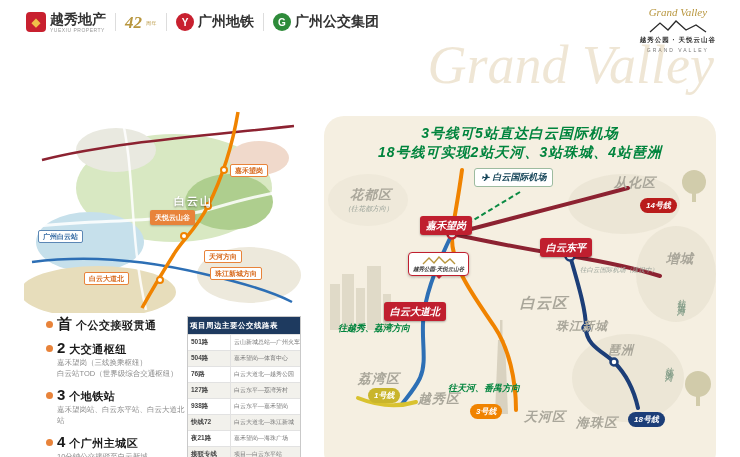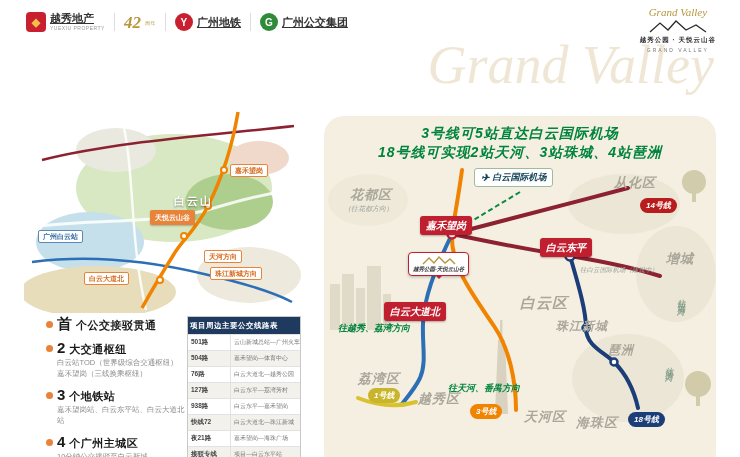--- a/index.html
+++ b/index.html
@@ -3,21 +3,21 @@
 <meta charset="utf-8">
 <style>
   html,body{margin:0;padding:0;background:#fff;}
   .page{position:relative;width:740px;height:457px;background:#ffffff;font-family:"Liberation Sans",sans-serif;overflow:hidden;}
 
   
   .header{position:absolute;top:9px;left:26px;display:flex;align-items:center;gap:9px;height:26px;}
   .logo-group{display:flex;align-items:center;gap:4px;}
   .logo-sq{width:20px;height:20px;border-radius:4px;background:#C8202F;color:#F0C049;display:flex;align-items:center;justify-content:center;font-size:11px;font-weight:800;}
   .logo-text{display:flex;flex-direction:column;line-height:1;}
-  .logo-nm{font-size:11px;font-weight:800;color:#333;text-decoration:underline;}
+  .logo-nm{font-size:14px;font-weight:800;color:#333;}
   .logo-sub{font-size:5px;color:#999;letter-spacing:.5px;margin-top:2px;}
   .num42{font-family:"Liberation Serif",serif;font-size:17px;font-weight:700;font-style:italic;color:#B8963E;line-height:1;}
   .gold{color:#B8963E;}
   .vdiv{width:1px;height:18px;background:#ddd;}
   .logo-round{width:18px;height:18px;border-radius:50%;display:flex;align-items:center;justify-content:center;color:#fff;font-size:10px;font-weight:800;}
   .red-bg{background:#C8202F;}
   .green-bg{background:#2E8B3A;}
 
   .brand{position:absolute;top:7px;right:24px;display:flex;flex-direction:column;align-items:center;gap:2px;}
   .brand-script{font-family:"Liberation Serif",serif;font-style:italic;font-size:11px;color:#B8963E;line-height:1;}
@@ -149,22 +149,22 @@
         <span class="feat-label">个公交接驳贯通</span>
       </div>
     </div>
     <div class="feat">
       <div class="feat-head">
         <span class="bullet"></span>
         <span class="feat-num">2</span>
         <span class="feat-label">大交通枢纽</span>
       </div>
       <div class="feat-subs">
+        <span class="feat-sub">嘉禾望岗（三线换乘枢纽）</span>
         <span class="feat-sub">白云站TOD（世界级综合交通枢纽）</span>
-        <span class="feat-sub">嘉禾望岗（三线换乘枢纽）</span>
       </div>
     </div>
     <div class="feat">
       <div class="feat-head">
         <span class="bullet"></span>
         <span class="feat-num">3</span>
         <span class="feat-label">个地铁站</span>
       </div>
       <div class="feat-subs">
         <span class="feat-sub">嘉禾望岗站、白云东平站、白云大道北站</span>

